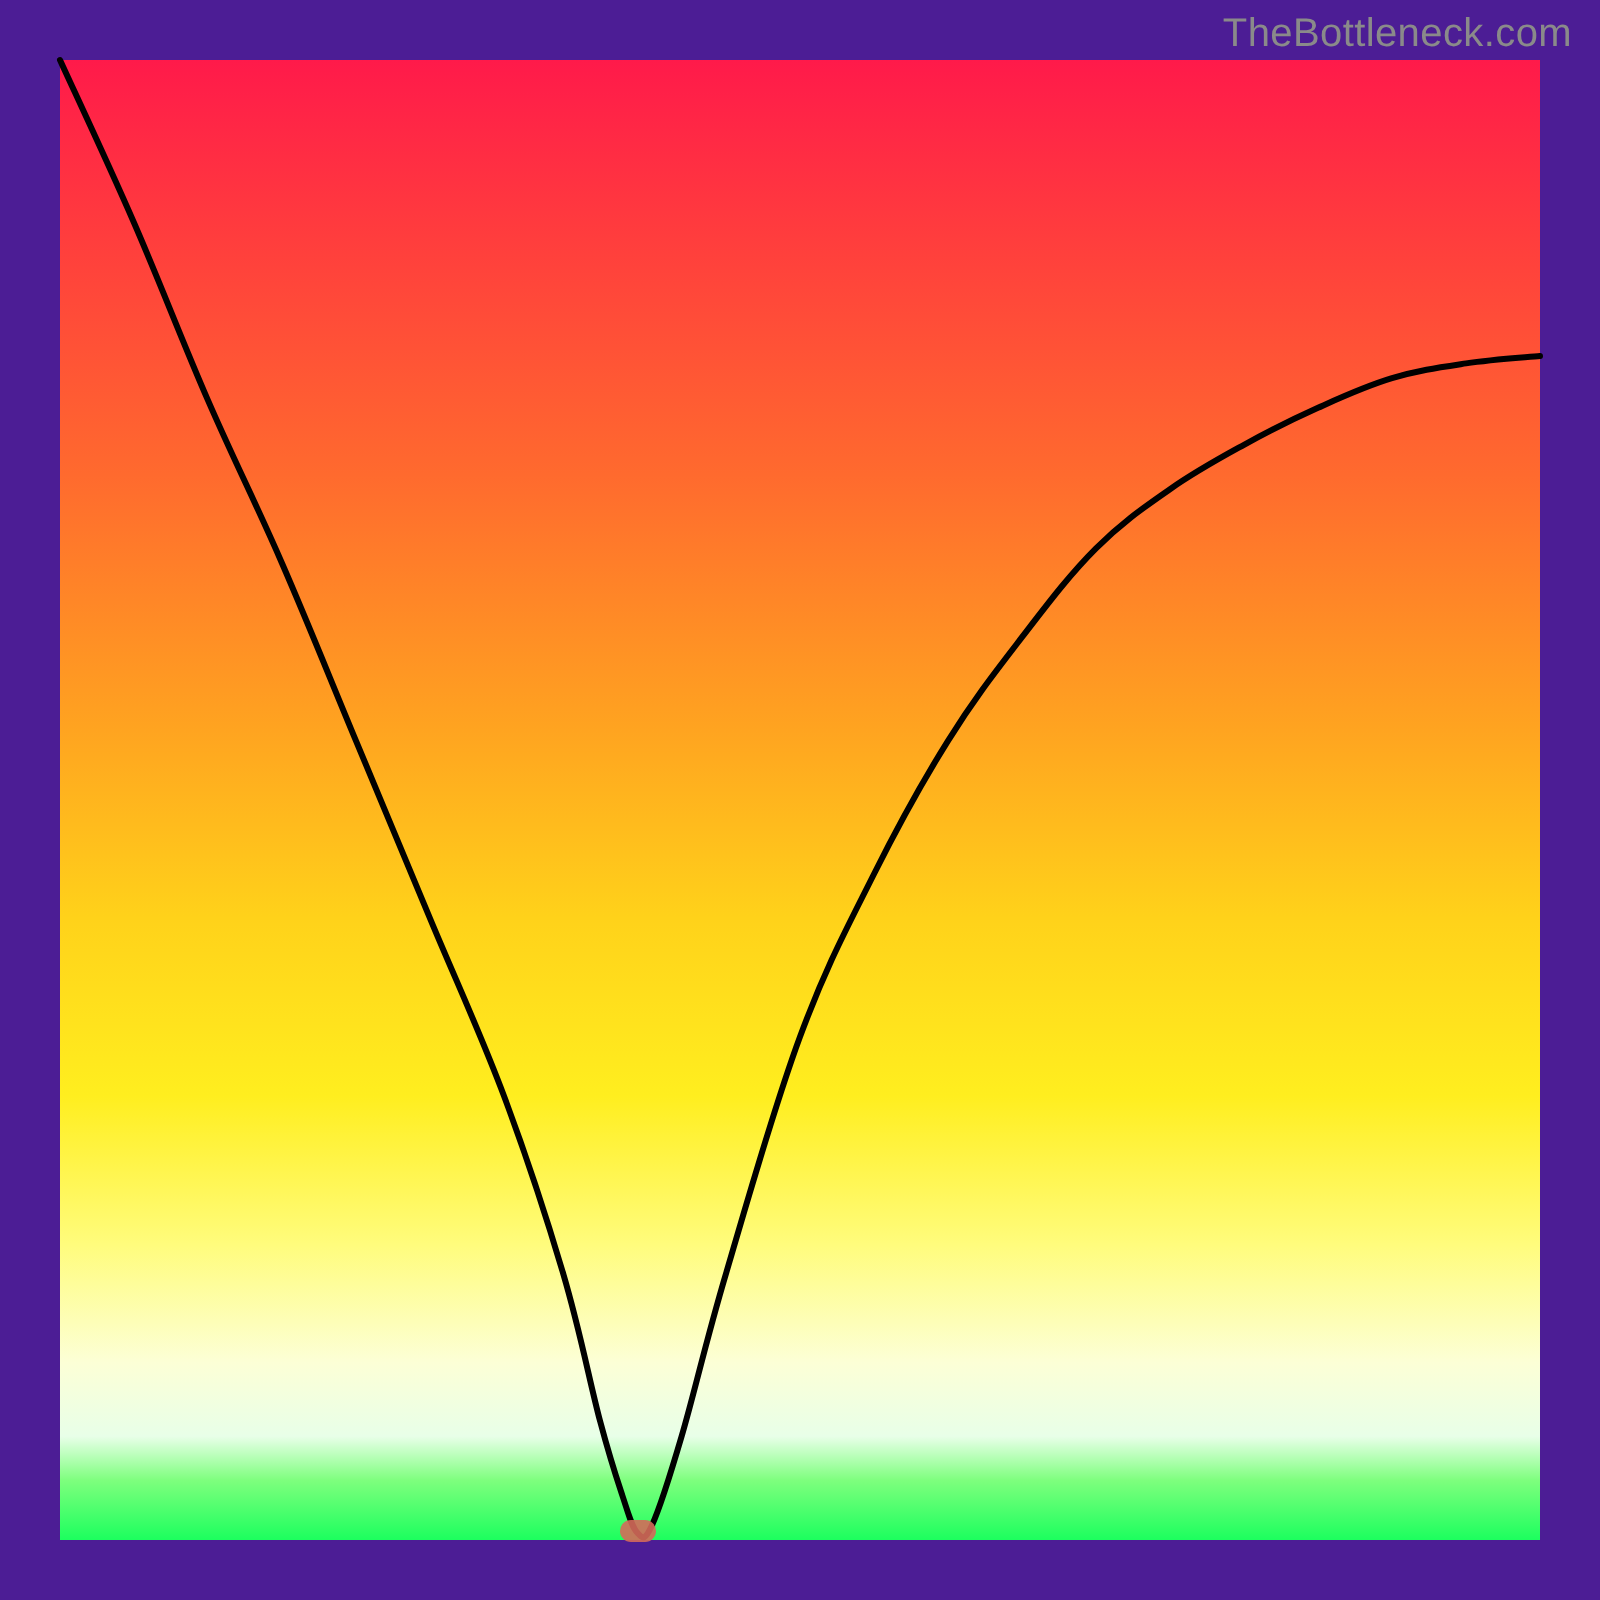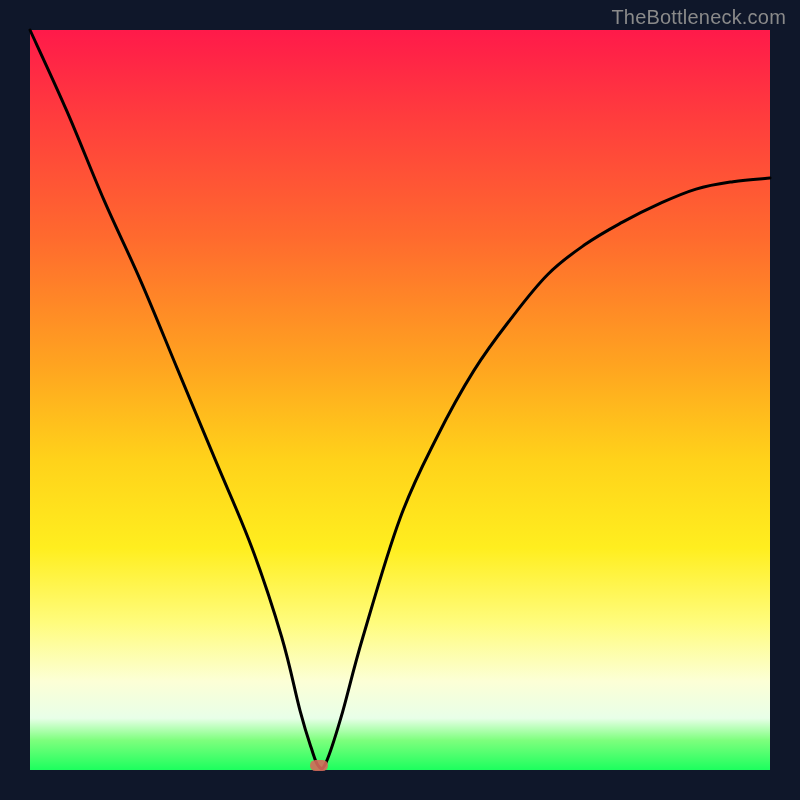--- a/index.html
+++ b/index.html
@@ -10,21 +10,21 @@
     background: #000;
     overflow: hidden;
     font-family: Arial, Helvetica, sans-serif;
   }
   .frame {
     position: absolute;
     left: 0;
     top: 0;
     width: 800px;
     height: 800px;
-    background: #0f172a;
+    background: #4c1d95;
   }
   .plot {
     position: absolute;
     left: 30px;
     top: 30px;
     width: 740px;
     height: 740px;
     
     background: linear-gradient(
       to bottom,

